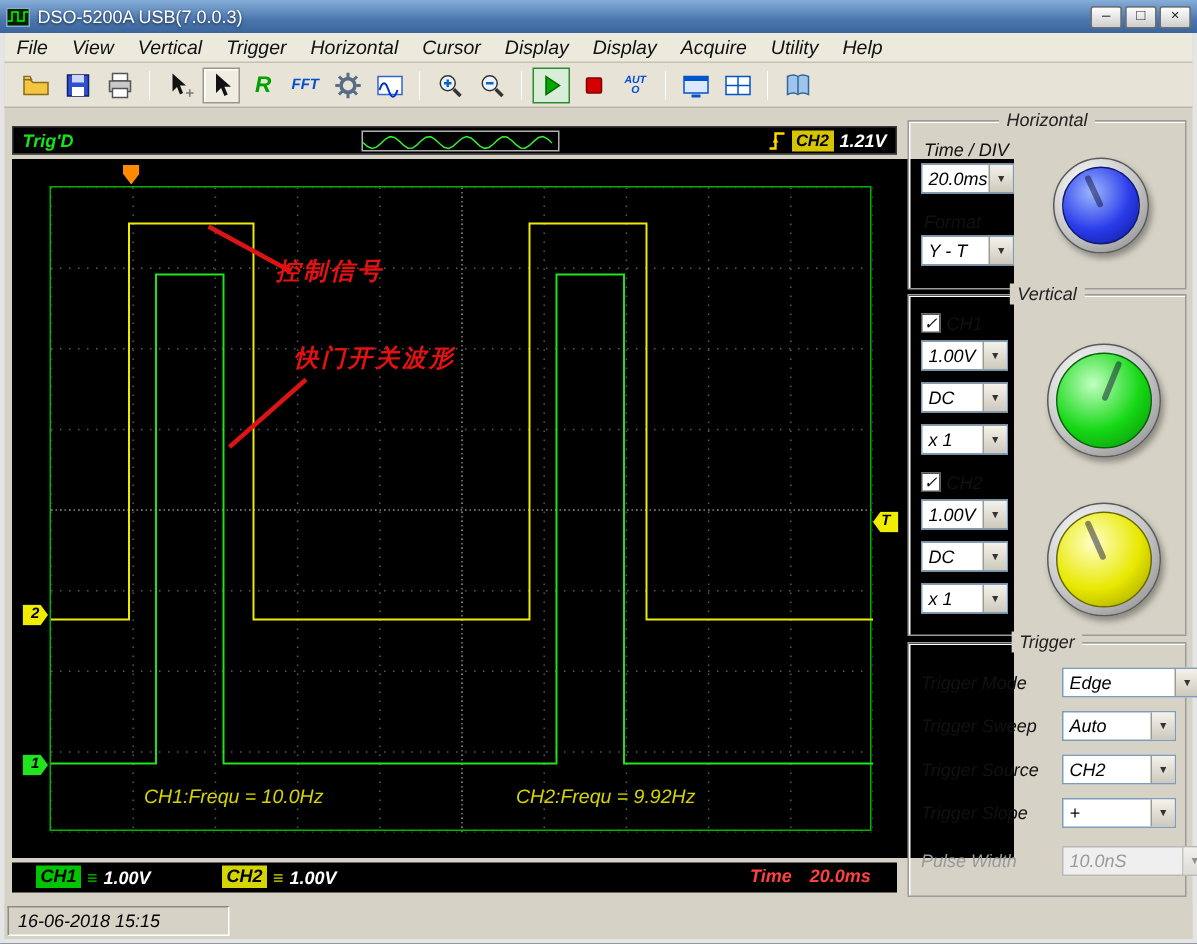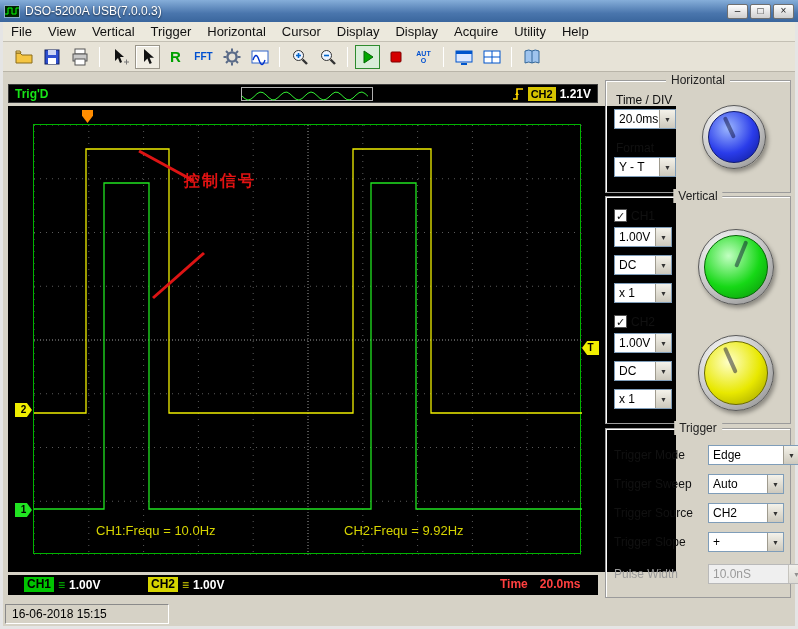--- a/index.html
+++ b/index.html
@@ -6,21 +6,21 @@
   html,body{width:798px;height:629px;background:#9aa8b8;}
   #window{position:relative;width:798px;height:629px;background:#e5e5e5;overflow:hidden;}
   
   #titlebar{position:absolute;left:0;top:0;width:798px;height:22px;
     background:linear-gradient(#86aed9,#4a76ad 60%,#3a669d);display:flex;align-items:center;padding:0 4px;}
   .app-icon{width:16px;height:13px;margin-right:5px;}
   #title-text{color:#fff;font-size:12px;text-shadow:0 1px 2px rgba(0,0,0,.7);flex:1;}
   .tb-btn{width:21px;height:15px;margin-left:2px;background:linear-gradient(#fefefe,#cfcfcf);
     border:1px solid #6f6f6f;border-radius:2px;font-size:10px;line-height:12px;text-align:center;color:#222;}
   
-  #client{position:absolute;left:3px;top:22px;width:792px;height:604px;background:#d6d2c6;}
+  #client{position:absolute;left:3px;top:22px;width:792px;height:604px;background:#d6d2c6;font-style:italic;}
   
   #menubar{position:absolute;left:0;top:0;width:792px;height:20px;background:#ece9dd;
     border-bottom:1px solid #c4c0b4;display:flex;align-items:center;}
   .menu-item{padding:2px 8px;font-size:13px;color:#111;}
   
   #toolbar{position:absolute;left:0;top:20px;width:792px;height:30px;background:#e7e3d7;
     border-bottom:1px solid #b9b5a9;display:flex;align-items:center;padding-left:8px;gap:3px;}
   .tool-btn{width:25px;height:24px;display:flex;align-items:center;justify-content:center;background:transparent;border:1px solid transparent;}
   .tool-btn.boxed{border:1px solid #9a968a;background:#efece2;box-shadow:inset 1px 1px 0 #fff;}
   .tool-btn.active-run{border:1px solid #2e8b2e;background:#d9eed9;}
@@ -273,20 +273,21 @@
               <line x1="0" y1="215" x2="548" y2="215" stroke="#808080" stroke-dasharray="1,2"></line>
             </g>
           <g id="wave-g">
               <polyline points="0,288 52,288 52,24 135,24 135,288 319,288 319,24 397,24 397,288 548,288" fill="none" stroke="#f0ee00" stroke-width="1.3"></polyline>
               <polyline points="0,384 70,384 70,58 115,58 115,384 337,384 337,58 382,58 382,384 548,384" fill="none" stroke="#21e421" stroke-width="1.3"></polyline>
             </g>
           <line x1="105" y1="26" x2="160" y2="56" stroke="#dd1414" stroke-width="3"></line>
           <line x1="119" y1="173" x2="170" y2="128" stroke="#dd1414" stroke-width="3"></line>
         </svg>
         <div class="annotation" style="left:150px;top:46px;">控制信号</div>
+        <div class="annotation" style="left:162px;top:104px;">快门开关波形</div>
         <div class="readout" style="left:62px;top:398px;">CH1:Frequ = 10.0Hz</div>
         <div class="readout" style="left:310px;top:398px;">CH2:Frequ = 9.92Hz</div>
       </div>
       <div class="marker marker-right-point" style="left:7px;top:297px;background:#f0ee00;">2</div>
       <div class="marker marker-right-point" style="left:7px;top:397px;background:#21e421;">1</div>
       <div class="marker marker-left-point" style="left:574px;top:235px;background:#f0ee00;">T</div>
     </div>
 
     <div id="channel-bar">
       <div class="chan-group" style="left:16px;">
@@ -389,17 +390,17 @@
         <span class="dd-btn">▼</span>
       </div>
       <span class="plabel disabled" style="left:8px;top:138px;">Pulse Width</span>
       <div class="dropdown dd-disabled" style="left:102px;top:135px;width:97px;">
         <span class="dd-text">10.0nS</span>
         <span class="dd-btn" style="opacity:.5;">▼</span>
       </div>
     </div>
 
     <div id="statusbar">
-      <div class="sb-cell" style="width:164px;">16-06-2018 15:15</div>
+      <div class="sb-cell" style="width:148px;">16-06-2018 15:15</div>
     </div>
 
   </div>
 </div>
 
 </body></html>

